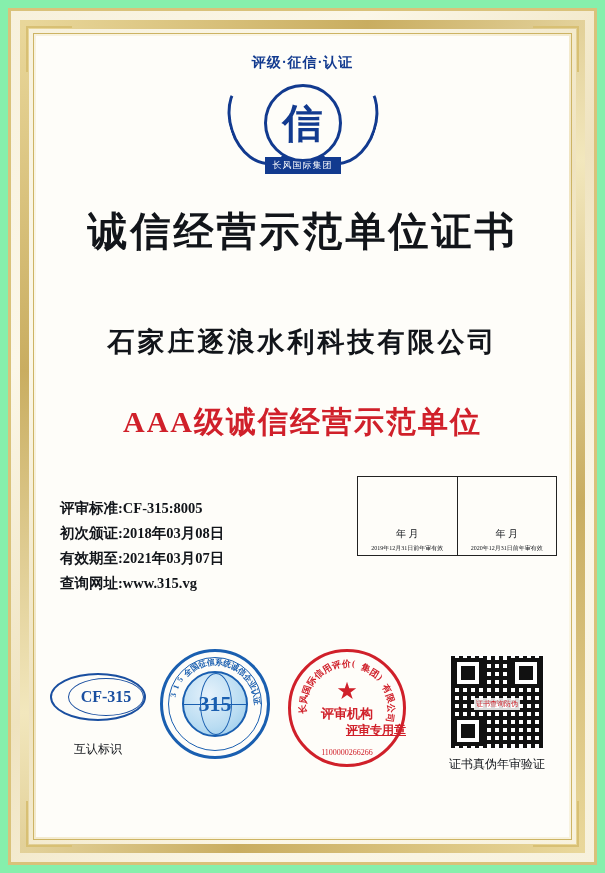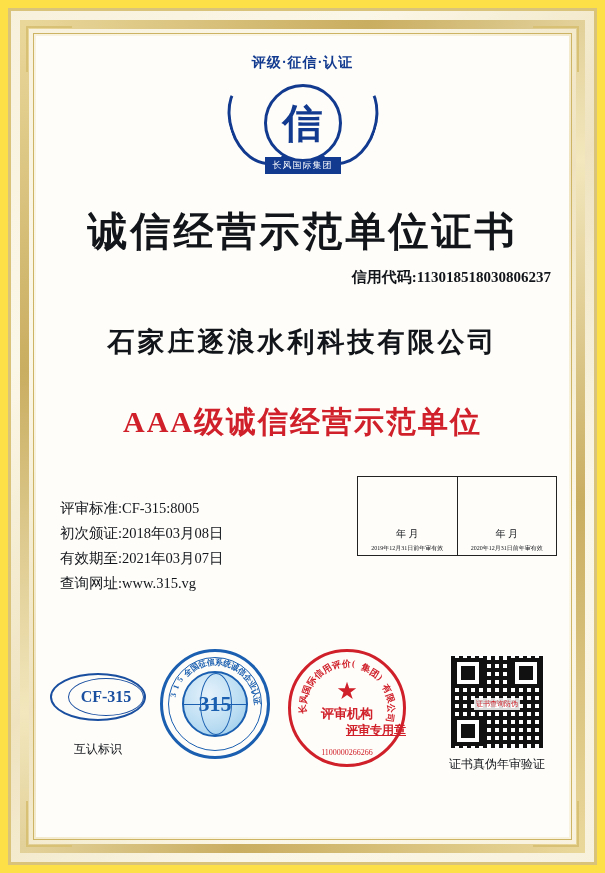--- a/index.html
+++ b/index.html
@@ -11,21 +11,21 @@
     width: 605px;
     height: 873px;
     font-family: "Liberation Sans", sans-serif;
     overflow: hidden;
   }
 
   .certificate {
     position: relative;
     width: 605px;
     height: 873px;
-    background: #fde047;
+    background: #86efac;
     box-sizing: border-box;
   }
 
   
   .border-outer {
     position: absolute;
     left: 8px; top: 8px; right: 8px; bottom: 8px;
     border: 3px solid #d9c27a;
     background: linear-gradient(135deg,#f7f1dc 0%, #fbf7e8 25%, #efe3bf 50%, #fbf7e8 75%, #f7f1dc 100%);
     box-sizing: border-box;
@@ -186,21 +186,21 @@
   
   .details {
     position: absolute;
     left: 24px;
     top: 460px;
     font-size: 14.5px;
     line-height: 25px;
     color: #12151a;
     font-family: "Liberation Serif", serif;
   }
-  .details div { white-space: nowrap; }
+  .details div { white-space: nowrap; font-weight: bold; }
 
   
   .review-box {
     position: absolute;
     right: 12px;
     top: 440px;
     width: 200px;
     border: 1px solid #222;
     box-sizing: border-box;
   }
@@ -491,23 +491,20 @@
         <div class="arc-text">评级·征信·认证</div>
         <div class="wheat-l"></div>
         <div class="wheat-r"></div>
         <div class="ring">信</div>
         <div class="ribbon">长风国际集团</div>
       </div>
     </div>
 
     <div class="main-title">诚信经营示范单位证书</div>
 
-    <div class="credit-code">
-      <span>信用代码:</span><span>113018518030806237</span>
-    </div>
 
     <div class="company-name">石家庄逐浪水利科技有限公司</div>
     <div class="award-level">AAA级诚信经营示范单位</div>
 
     <div class="details">
       <div>评审标准:CF-315:8005</div>
       <div>初次颁证:2018年03月08日</div>
       <div>有效期至:2021年03月07日</div>
       <div>查询网址:www.315.vg</div>
     </div>

